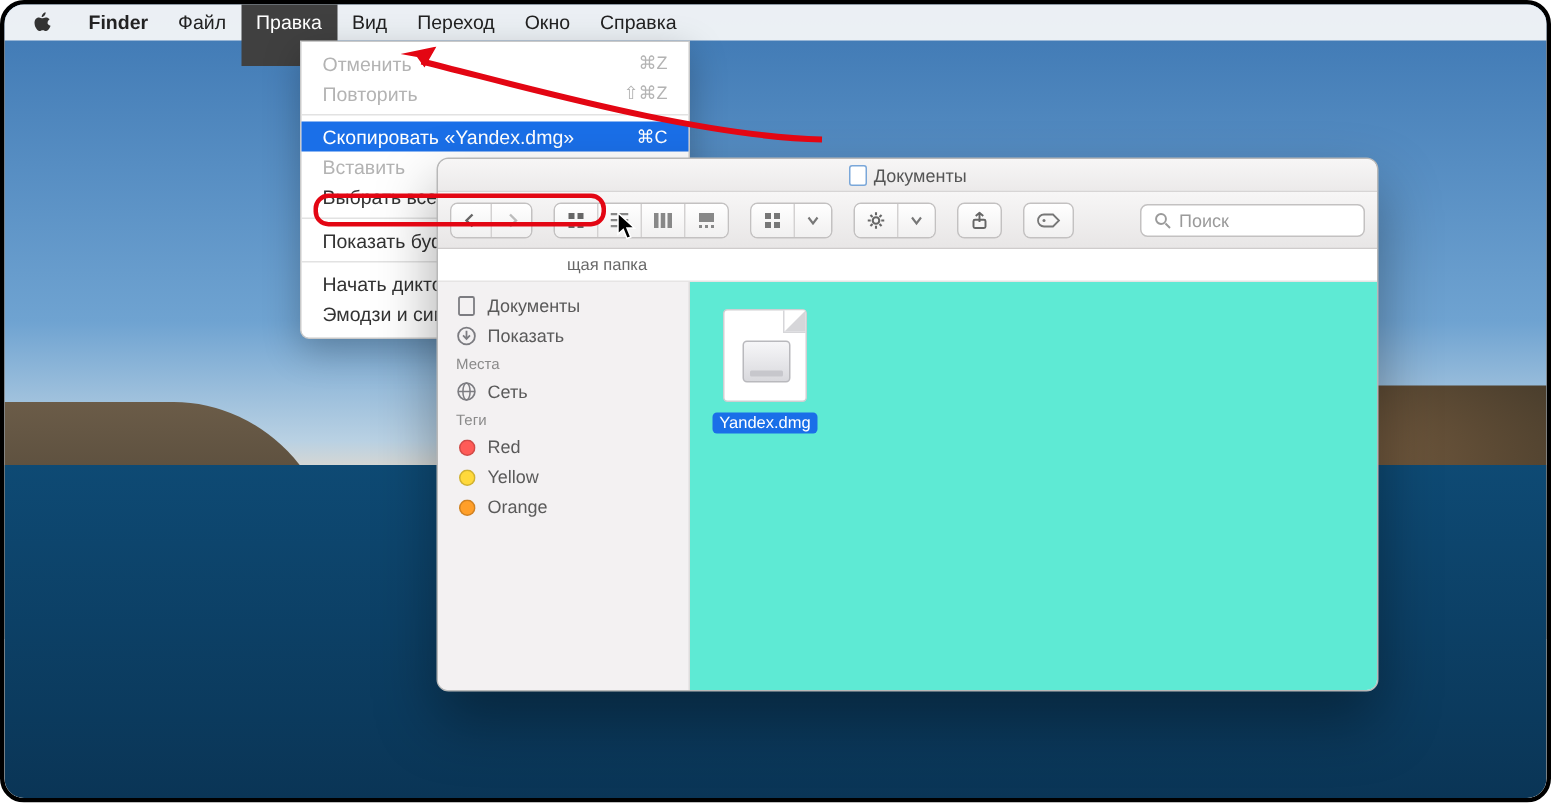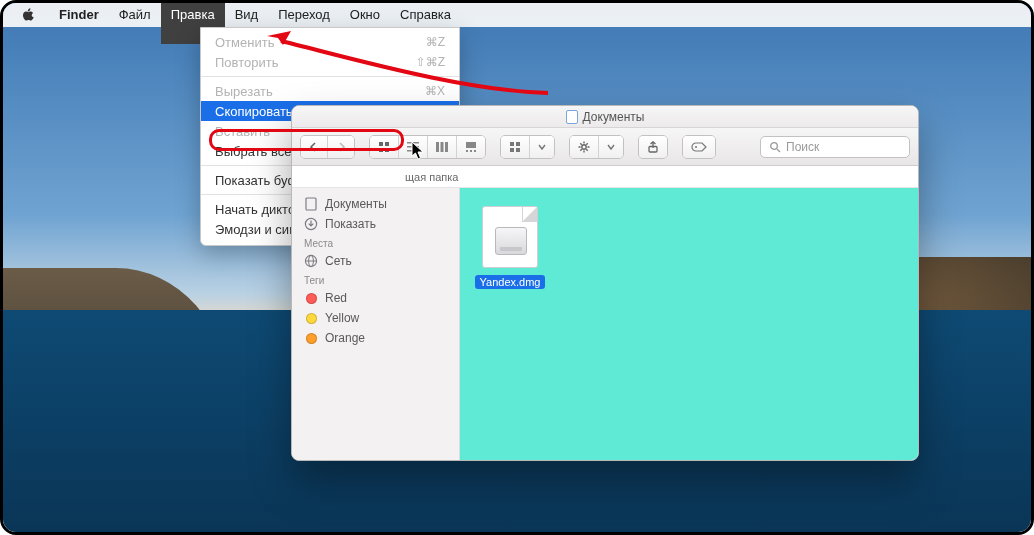--- a/index.html
+++ b/index.html
@@ -27,21 +27,21 @@
   
   .finder { position:absolute; top:102px; left:288px; width:628px; height:356px; background:#fff; border:1px solid #b8b8b8; border-radius:8px; box-shadow:0 20px 40px rgba(0,0,0,.35); overflow:hidden; display:flex; flex-direction:column; }
   .titlebar { height:22px; background:linear-gradient(#f7f6f6,#eceaea); border-bottom:1px solid #d7d5d5; display:flex; align-items:center; justify-content:center; font-size:12px; color:#555; }
   .titlebar .doc-icon { width:12px; height:14px; border:1px solid #7aa7d9; background:#fff; border-radius:2px; margin-right:5px; position:relative; }
   .toolbar { height:38px; background:linear-gradient(#f7f6f6,#e8e6e6); border-bottom:1px solid #cfcccc; display:flex; align-items:center; padding:0 8px; gap:14px; }
   .tb-group { display:flex; border:1px solid #c3c1c1; border-radius:5px; overflow:hidden; background:#fff; }
   .tb-btn { height:22px; display:flex; align-items:center; justify-content:center; padding:0 8px; font-size:12px; color:#555; background:linear-gradient(#ffffff,#f1f0f0); }
   .tb-btn + .tb-btn { border-left:1px solid #d3d1d1; }
   .search { margin-left:auto; display:flex; align-items:center; border:1px solid #c3c1c1; border-radius:5px; background:#fff; height:22px; padding:0 8px; min-width:150px; color:#9a9a9a; font-size:12px; gap:5px;}
   .subhead { height:22px; background:#fff; border-bottom:1px solid #e6e4e4; display:flex; align-items:center; font-size:11px; color:#686868; overflow:hidden; }
-  .subhead .vis { margin-left:113px; }
+  .subhead .vis { margin-left:86px; }
   .body { flex:1; display:flex; }
   .sidebar { width:168px; background:#f3f1f2; border-right:1px solid #dedcdc; padding:6px 0; font-size:12px; color:#5a5a5a; }
   .sb-h { padding:4px 12px 2px; font-size:10px; color:#8a8a8a; text-transform:none; }
   .sb-item { display:flex; align-items:center; gap:7px; padding:2px 12px; height:20px; }
   .sb-ico { width:14px; height:14px; display:flex; align-items:center; justify-content:center; }
   .dot { width:11px; height:11px; border-radius:50%; border:1px solid rgba(0,0,0,.18); }
   .content { flex:1; background:#5eead4; position:relative; }
   .file { position:absolute; top:18px; left:14px; width:72px; text-align:center; }
   .file .thumb { width:56px; height:62px; margin:0 auto 4px; border:1px solid #cfcfd2; border-radius:3px; background:#fff; position:relative; }
   .file .thumb:before { content:""; position:absolute; top:0; right:0; width:14px; height:14px; background:linear-gradient(135deg,#fff 48%, #d6d6d9 52%); border-left:1px solid #d6d6d9; border-bottom:1px solid #d6d6d9; }
@@ -77,24 +77,20 @@
   <div class="dropdown">
     <div class="row disabled">
       <span>Отменить</span>
         <span class="shortcut">⌘Z</span>
     </div>
     <div class="row disabled">
       <span>Повторить</span>
         <span class="shortcut">⇧⌘Z</span>
     </div>
     <div class="sep"></div>
-    <div class="row disabled">
-      <span>Вырезать</span>
-        <span class="shortcut">⌘X</span>
-    </div>
     <div class="row selected">
       <span>Скопировать «Yandex.dmg»</span>
         <span class="shortcut">⌘C</span>
     </div>
     <div class="row disabled">
       <span>Вставить</span>
         <span class="shortcut">⌘V</span>
     </div>
     <div class="row">
       <span>Выбрать все</span>

